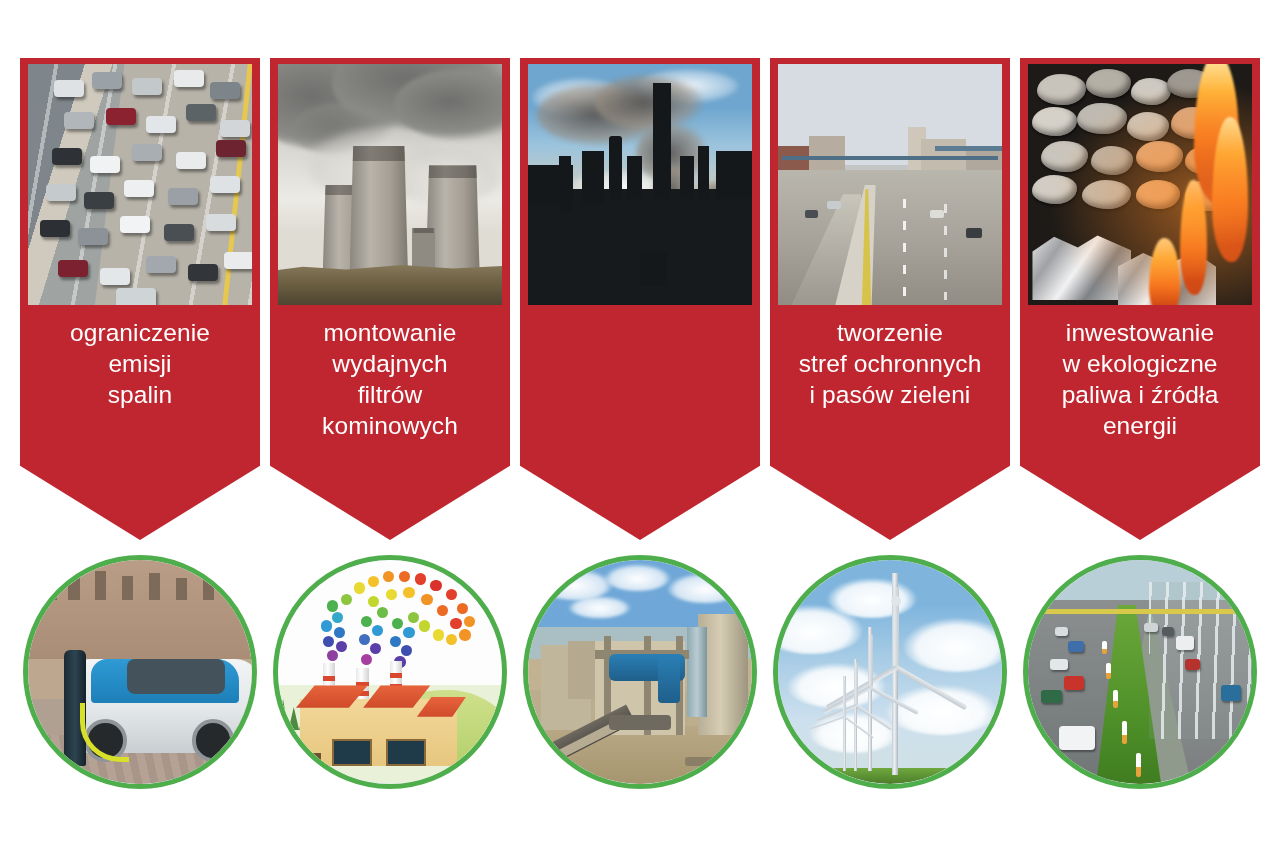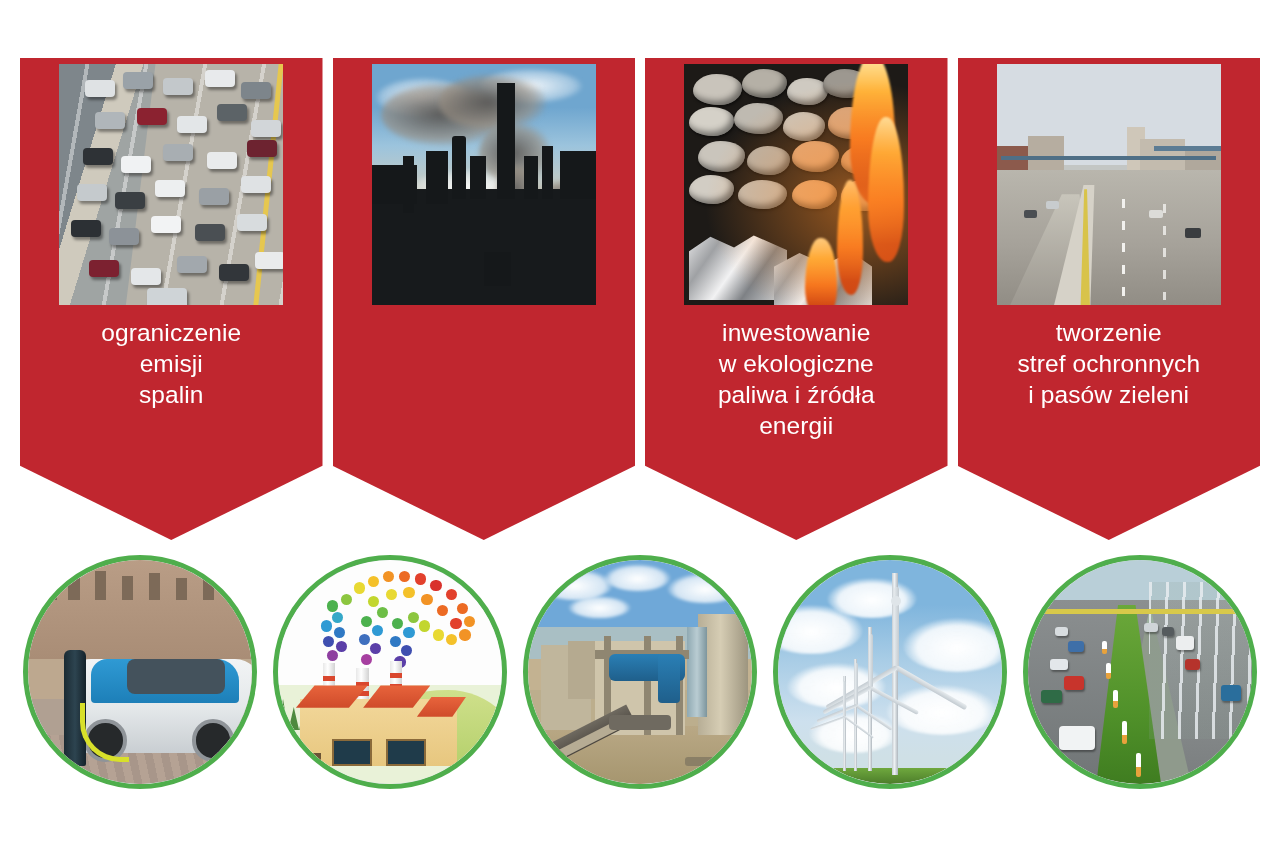--- a/index.html
+++ b/index.html
@@ -428,20 +428,43 @@
             <div class="car" style="left:196px; top:188px; background:#e9ebec;"></div>
             <div class="car" style="left:88px;  top:224px; width:40px; height:20px; background:#cfd4d7;"></div>
           </div>
         </div>
         <div class="banner-label">ograniczenie
 emisji
 spalin</div>
       </div>
     </div>
 
+    <div class="column">
+      <div class="banner">
+        <div class="photo-frame">
+          <div class="photo ph-towers">
+            <div class="cloud-dark" style="left:-14%; top:-6%;  width:72%;  height:42%;"></div>
+            <div class="cloud-dark" style="left:24%;  top:-12%; width:80%;  height:40%;"></div>
+            <div class="cloud-dark" style="left:52%;  top:2%;   width:62%;  height:30%;"></div>
+            <div class="cloud-dark" style="left:6%;   top:16%;  width:46%;  height:22%; opacity:.5;"></div>
+            <div class="plume" style="left:12%; top:26%; width:62%; height:30%;"></div>
+            <div class="plume" style="left:46%; top:34%; width:54%; height:24%;"></div>
+            <div class="tower" style="left:20%;  width:20%; height:36%;"></div>
+            <div class="tower" style="left:32%;  width:26%; height:52%;"></div>
+            <div class="tower" style="left:66%;  width:24%; height:44%;"></div>
+            <div class="tower" style="left:60%;  width:10%; height:18%; clip-path:none; background:#8f8a82;"></div>
+            <div class="ground"></div>
+          </div>
+        </div>
+        <div class="banner-label">montowanie
+wydajnych
+filtrów
+kominowych</div>
+      </div>
+    </div>
 
     <div class="column">
       <div class="banner">
         <div class="photo-frame">
           <div class="photo ph-industry">
             <div class="cloudy" style="left:2%;  top:6%;  width:42%; height:16%;"></div>
             <div class="cloudy" style="left:48%; top:2%;  width:46%; height:14%;"></div>
             <div class="cloudy" style="left:18%; top:44%; width:52%; height:14%;"></div>
             <div class="cloudy" style="left:62%; top:52%; width:44%; height:12%;"></div>
             <div class="smoke" style="left:4%;  top:8%;  width:58%; height:26%;"></div>
@@ -455,20 +478,49 @@
             <div class="blk" style="left:24%;  bottom:42%; width:10%; height:22%;"></div>
             <div class="blk" style="left:36%;  bottom:44%; width:6%;  height:26%; border-radius:3px 3px 0 0;"></div>
             <div class="blk" style="left:44%;  bottom:44%; width:7%;  height:18%;"></div>
             <div class="blk" style="left:56%;  bottom:44%; width:8%;  height:48%;"></div>
             <div class="blk" style="left:68%;  bottom:44%; width:6%;  height:18%;"></div>
             <div class="blk" style="left:76%;  bottom:44%; width:5%;  height:22%;"></div>
             <div class="blk" style="left:84%;  bottom:44%; width:16%; height:20%;"></div>
             <div class="blk" style="left:50%;  bottom:8%;  width:12%; height:14%;"></div>
           </div>
         </div>
+      </div>
+    </div>
+
+    <div class="column">
+      <div class="banner">
+        <div class="photo-frame">
+          <div class="photo ph-highway">
+            <div class="bldg" style="left:0;    top:34%; width:18%; height:16%; background:#8c5a4c;"></div>
+            <div class="bldg" style="left:14%;  top:30%; width:16%; height:20%; background:#b6ada0;"></div>
+            <div class="bldg" style="left:58%;  top:26%; width:8%;  height:24%; background:#cfc7b9;"></div>
+            <div class="bldg" style="left:64%;  top:31%; width:20%; height:19%; background:#c3bbae;"></div>
+            <div class="bldg" style="left:84%;  top:34%; width:16%; height:16%; background:#b0a89c;"></div>
+            <div class="bldg" style="left:2%;   top:38%; width:96%; height:2%;  background:#4f6f86;"></div>
+            <div class="bldg" style="left:70%;  top:34%; width:30%; height:2%;  background:#5c7c94;"></div>
+            <div class="deck"></div>
+            <div class="barrier" style="left:6%;  bottom:0;  width:36%; height:46%; clip-path:polygon(64% 0,86% 0,100% 100%,0 100%);"></div>
+            <div class="barrier" style="left:22%; bottom:0;  width:30%; height:50%; clip-path:polygon(56% 0,72% 0,66% 100%,12% 100%); background:#d6d2c8;"></div>
+            <div class="bldg" style="left:36%; bottom:0;  width:8%;  height:48%; background:#d8c34a; clip-path:polygon(38% 0,54% 0,70% 100%,18% 100%);"></div>
+            <div class="dash" style="left:56%; bottom:2%; width:3px; height:42%;"></div>
+            <div class="dash" style="left:74%; bottom:2%; width:3px; height:40%; opacity:.8;"></div>
+            <div class="bldg" style="left:84%; bottom:28%; width:7%; height:4%; background:#3a3d40; border-radius:2px;"></div>
+            <div class="bldg" style="left:68%; bottom:36%; width:6%; height:3.4%; background:#dcdcd8; border-radius:2px;"></div>
+            <div class="bldg" style="left:12%; bottom:36%; width:6%; height:3.4%; background:#4a4e52; border-radius:2px;"></div>
+            <div class="bldg" style="left:22%; bottom:40%; width:6%; height:3.2%; background:#c8ccce; border-radius:2px;"></div>
+          </div>
+        </div>
+        <div class="banner-label">tworzenie
+stref ochronnych
+i pasów zieleni</div>
       </div>
     </div>
 
     <div class="column">
       <div class="banner">
         <div class="photo-frame">
           <div class="photo ph-coal">
             <div class="briq" style="left:4%;  top:4%;  width:22%; height:13%; background:#c9c4bb;"></div>
             <div class="briq" style="left:26%; top:2%;  width:20%; height:12%; background:#b5b0a6;"></div>
             <div class="briq" style="left:46%; top:6%;  width:18%; height:11%; background:#cfcac1;"></div>
@@ -494,49 +546,20 @@
             <div class="glow"></div>
           </div>
         </div>
         <div class="banner-label">inwestowanie
 w ekologiczne
 paliwa i źródła
 energii</div>
       </div>
     </div>
 
-    <div class="column">
-      <div class="banner">
-        <div class="photo-frame">
-          <div class="photo ph-highway">
-            <div class="bldg" style="left:0;    top:34%; width:18%; height:16%; background:#8c5a4c;"></div>
-            <div class="bldg" style="left:14%;  top:30%; width:16%; height:20%; background:#b6ada0;"></div>
-            <div class="bldg" style="left:58%;  top:26%; width:8%;  height:24%; background:#cfc7b9;"></div>
-            <div class="bldg" style="left:64%;  top:31%; width:20%; height:19%; background:#c3bbae;"></div>
-            <div class="bldg" style="left:84%;  top:34%; width:16%; height:16%; background:#b0a89c;"></div>
-            <div class="bldg" style="left:2%;   top:38%; width:96%; height:2%;  background:#4f6f86;"></div>
-            <div class="bldg" style="left:70%;  top:34%; width:30%; height:2%;  background:#5c7c94;"></div>
-            <div class="deck"></div>
-            <div class="barrier" style="left:6%;  bottom:0;  width:36%; height:46%; clip-path:polygon(64% 0,86% 0,100% 100%,0 100%);"></div>
-            <div class="barrier" style="left:22%; bottom:0;  width:30%; height:50%; clip-path:polygon(56% 0,72% 0,66% 100%,12% 100%); background:#d6d2c8;"></div>
-            <div class="bldg" style="left:36%; bottom:0;  width:8%;  height:48%; background:#d8c34a; clip-path:polygon(38% 0,54% 0,70% 100%,18% 100%);"></div>
-            <div class="dash" style="left:56%; bottom:2%; width:3px; height:42%;"></div>
-            <div class="dash" style="left:74%; bottom:2%; width:3px; height:40%; opacity:.8;"></div>
-            <div class="bldg" style="left:84%; bottom:28%; width:7%; height:4%; background:#3a3d40; border-radius:2px;"></div>
-            <div class="bldg" style="left:68%; bottom:36%; width:6%; height:3.4%; background:#dcdcd8; border-radius:2px;"></div>
-            <div class="bldg" style="left:12%; bottom:36%; width:6%; height:3.4%; background:#4a4e52; border-radius:2px;"></div>
-            <div class="bldg" style="left:22%; bottom:40%; width:6%; height:3.2%; background:#c8ccce; border-radius:2px;"></div>
-          </div>
-        </div>
-        <div class="banner-label">tworzenie
-stref ochronnych
-i pasów zieleni</div>
-      </div>
-    </div>
-
   </div>
 
   <div class="circles">
 
     <div class="circle-cell">
       <div class="circle">
         <div class="photo ph-evcar">
           <div class="bldgrow"></div>
           <div class="win" style="left:8%;  top:8%;  width:5%; height:10%;"></div>
           <div class="win" style="left:18%; top:6%;  width:5%; height:12%;"></div>

